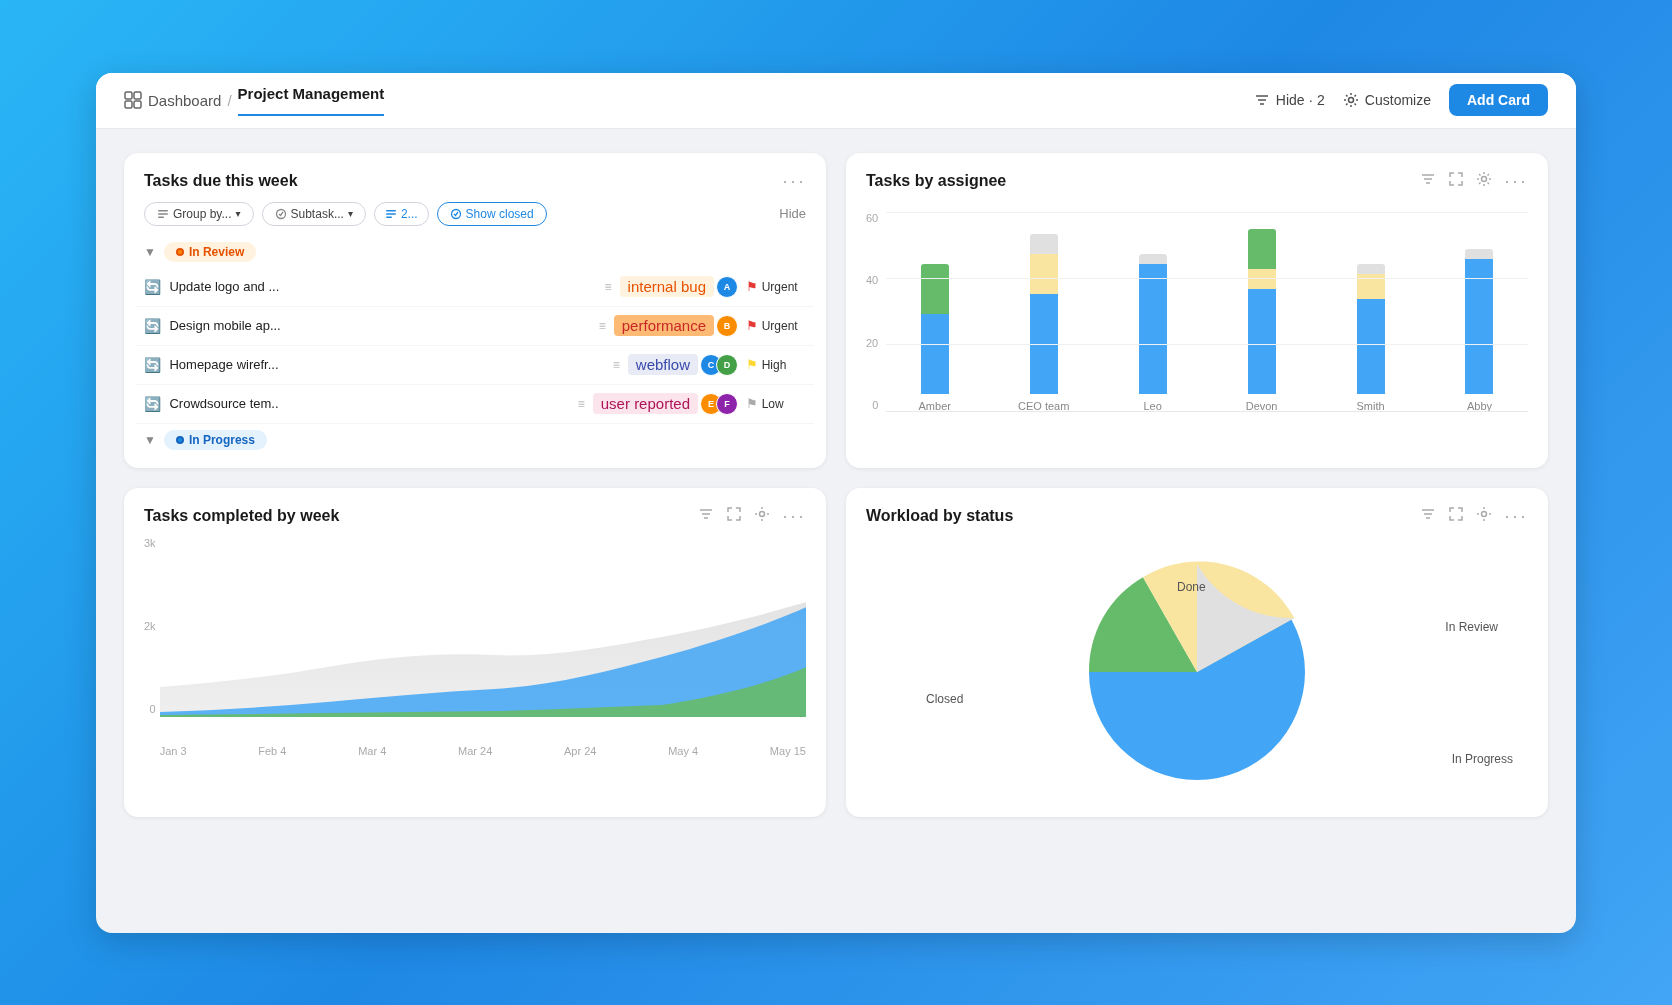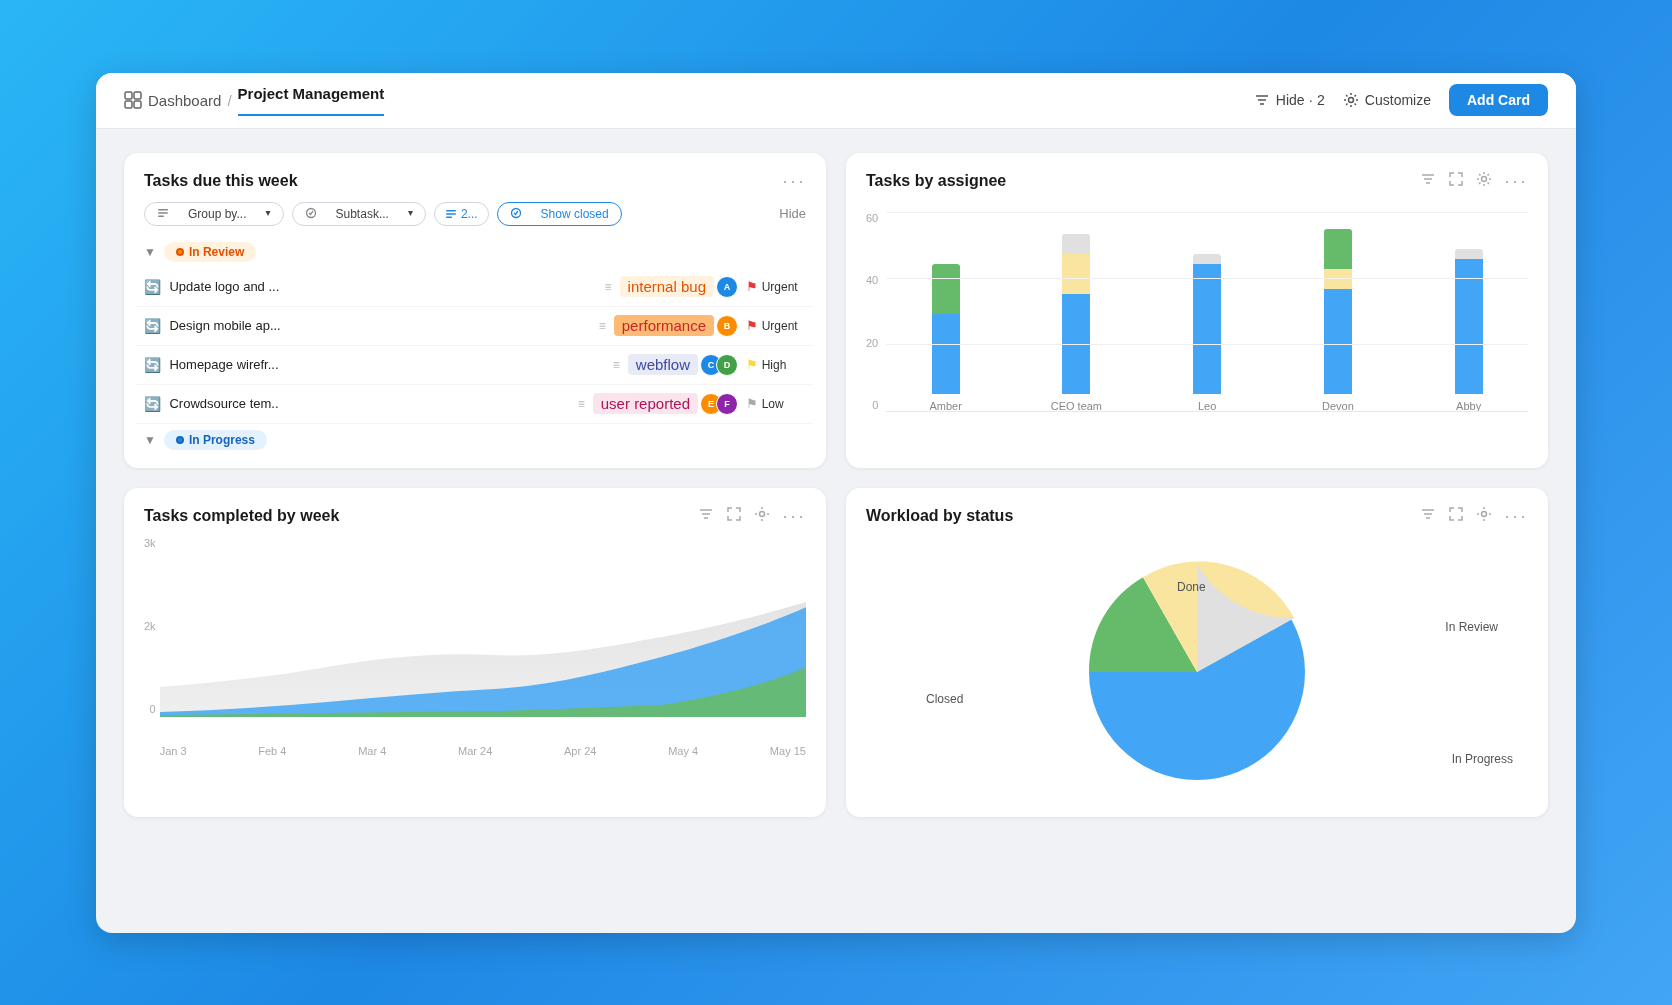--- a/index.html
+++ b/index.html
@@ -92,21 +92,21 @@
     .card-actions { display: flex; align-items: center; gap: 12px; }
     .card-action-icon { color: #aaa; cursor: pointer; font-size: 16px; }
 
     
     .tasks-card { grid-column: 1; grid-row: 1; }
     .tasks-filters {
       display: flex; align-items: center; gap: 8px;
       padding: 0 20px 10px 20px;
     }
     .filter-btn {
-      display: flex; gap: 19px;
+      display: flex; align-items: center; gap: 4px;
       border: 1.5px solid #d0d5dd;
       border-radius: 20px;
       padding: 4px 12px;
       font-size: 12px;
       color: #444;
       cursor: pointer;
       background: #fff;
     }
     .filter-btn.active { border-color: #1e88e5; color: #1e88e5; }
     .filter-btn-count {
@@ -448,20 +448,28 @@
 
             <div class="bar-group">
               <div class="bar-stack" style="height:165px;">
                 <div class="bar-seg bar-blue" style="height:105px;"></div>
                 <div class="bar-seg bar-yellow" style="height:20px;"></div>
                 <div class="bar-seg bar-green" style="height:40px;"></div>
               </div>
               <span class="bar-label">Devon</span>
             </div>
 
+            <div class="bar-group">
+              <div class="bar-stack" style="height:130px;">
+                <div class="bar-seg bar-blue" style="height:95px;"></div>
+                <div class="bar-seg bar-yellow" style="height:25px;"></div>
+                <div class="bar-seg bar-gray" style="height:10px;"></div>
+              </div>
+              <span class="bar-label">Smith</span>
+            </div>
 
             <div class="bar-group">
               <div class="bar-stack" style="height:145px;">
                 <div class="bar-seg bar-blue" style="height:135px;"></div>
                 <div class="bar-seg bar-gray" style="height:10px;"></div>
               </div>
               <span class="bar-label">Abby</span>
             </div>
           </div>
         </div>

